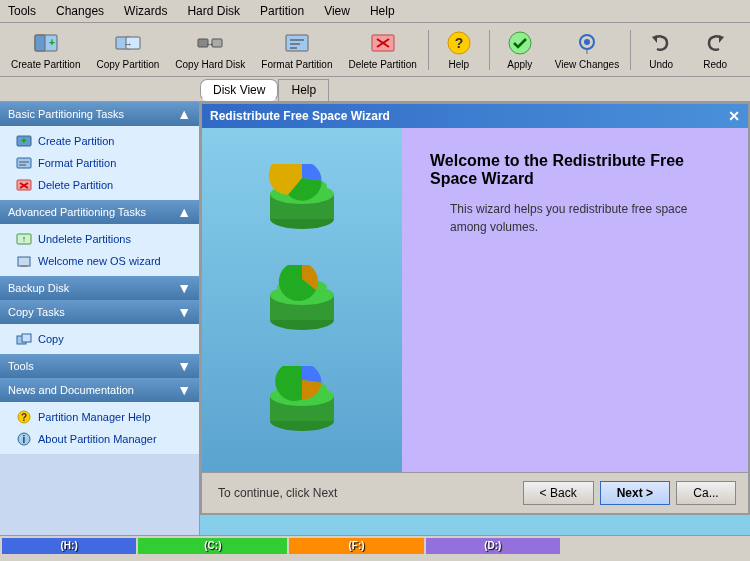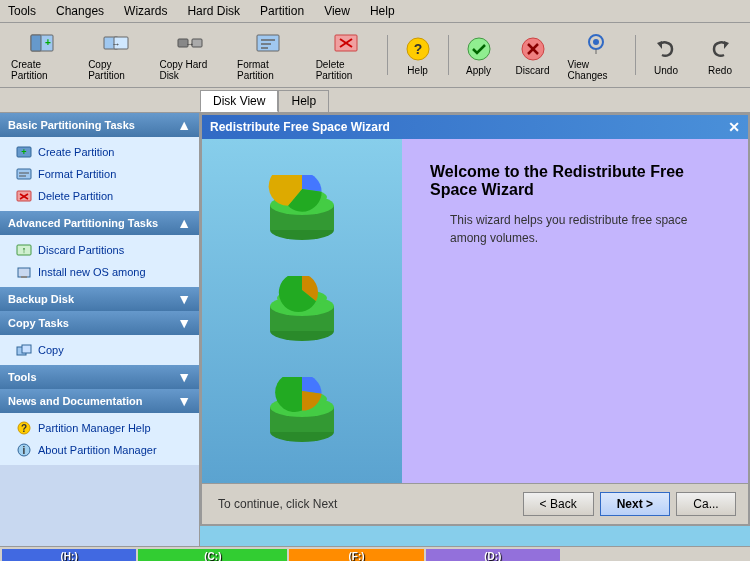--- a/index.html
+++ b/index.html
@@ -11,28 +11,28 @@
 
     
     .toolbar { background: #d4d0c8; border-bottom: 1px solid #999; display: flex; align-items: center; padding: 2px 4px; gap: 2px; }
     .toolbar-btn { display: flex; flex-direction: column; align-items: center; justify-content: center; padding: 3px 6px; min-width: 52px; cursor: pointer; border: 1px solid transparent; background: transparent; font-size: 10px; color: #000; gap: 2px; }
     .toolbar-btn .icon { width: 28px; height: 28px; display: flex; align-items: center; justify-content: center; }
     .toolbar-separator { width: 1px; height: 40px; background: #999; margin: 0 2px; }
 
     
     .tabs { display: flex; background: #d4d0c8; border-bottom: 1px solid #999; padding: 2px 0 0 200px; }
     .tab { padding: 3px 12px; border: 1px solid #999; border-bottom: none; cursor: pointer; background: #d4d0c8; font-size: 12px; }
-    .tab.active { background: #fff; border-bottom: 1px solid #fff; }
+    .tab.active { background: #fff; border-bottom: 1px solid #fff; border-radius: 7px; }
 
     
     .main-layout { display: flex; height: calc(561px - 82px - 22px - 24px); }
 
     
     .sidebar { width: 200px; background: #c8d8f0; border-right: 1px solid #999; overflow-y: auto; flex-shrink: 0; }
-    .section-header { background: linear-gradient(to bottom, #6699cc, #4477aa); color: #fff; padding: 4px 8px; font-size: 11px; font-weight: bold; display: flex; justify-content: space-between; align-items: center; cursor: pointer; }
+    .section-header { background: linear-gradient(to bottom, #6699cc, #4477aa); color: #fff; padding: 4px 8px; font-size: 11px; font-weight: normal; display: flex; justify-content: space-between; align-items: center; cursor: pointer; }
     .section-header .collapse-icon { font-size: 14px; }
     .section-content { background: #ddeeff; padding: 4px 0; }
     .sidebar-item { display: flex; align-items: center; padding: 3px 8px 3px 16px; cursor: pointer; color: #003399; font-size: 11px; gap: 6px; }
     .sidebar-item .item-icon { width: 16px; height: 16px; flex-shrink: 0; }
 
     
     .content-area { flex: 1; background: #87ceeb; position: relative; overflow: hidden; }
 
     
     .wizard-dialog { position: absolute; top: 0; left: 0; right: 0; bottom: 20px; background: #fff; border: 2px solid #999; margin: 0; display: flex; flex-direction: column; }
@@ -141,30 +141,20 @@
   <div class="toolbar-btn">
     <div class="icon">
       <svg width="28" height="28" viewBox="0 0 28 28">
         <circle cx="14" cy="14" r="11" fill="#90ee90" stroke="#449944" stroke-width="1"></circle>
         <polyline points="8,14 12,18 20,10" fill="none" stroke="#006600" stroke-width="2.5"></polyline>
       </svg>
     </div>
     <span>Apply</span>
   </div>
 
-  <div class="toolbar-btn">
-    <div class="icon">
-      <svg width="28" height="28" viewBox="0 0 28 28">
-        <circle cx="14" cy="14" r="11" fill="#f08080" stroke="#cc4444" stroke-width="1"></circle>
-        <line x1="9" y1="9" x2="19" y2="19" stroke="#880000" stroke-width="2.5"></line>
-        <line x1="19" y1="9" x2="9" y2="19" stroke="#880000" stroke-width="2.5"></line>
-      </svg>
-    </div>
-    <span>Discard</span>
-  </div>
 
   <div class="toolbar-btn">
     <div class="icon">
       <svg width="28" height="28" viewBox="0 0 28 28">
         <circle cx="14" cy="13" r="7" fill="none" stroke="#316ac5" stroke-width="2"></circle>
         <circle cx="14" cy="13" r="3" fill="#316ac5"></circle>
         <line x1="14" y1="20" x2="14" y2="25" stroke="#666" stroke-width="1"></line>
       </svg>
     </div>
     <span>View Changes</span>
@@ -242,30 +232,30 @@
       <span class="collapse-icon">▲</span>
     </div>
     <div class="section-content">
       <div class="sidebar-item">
         <span class="item-icon">
           <svg width="16" height="16">
               <rect x="1" y="3" width="14" height="10" rx="1" fill="#d0f0d0" stroke="#449944" stroke-width="1"></rect>
               <text x="8" y="11" font-size="9" fill="#006600" font-weight="bold" text-anchor="middle">↑</text>
             </svg>
         </span>
-        <span>Discard Partitions</span>
+        <span>Undelete Partitions</span>
       </div>
       <div class="sidebar-item">
         <span class="item-icon">
           <svg width="16" height="16">
               <rect x="2" y="4" width="12" height="9" fill="#c8d8f0" stroke="#336699" stroke-width="1"></rect>
               <rect x="5" y="12" width="6" height="2" fill="#888"></rect>
             </svg>
         </span>
-        <span>Install new OS among</span>
+        <span>Welcome new OS wizard</span>
       </div>
     </div>
 
     <div class="section-header">
       <span>Backup Disk</span>
       <span class="collapse-icon">▼</span>
     </div>
 
     <div class="section-header">
       <span>Copy Tasks</span>

